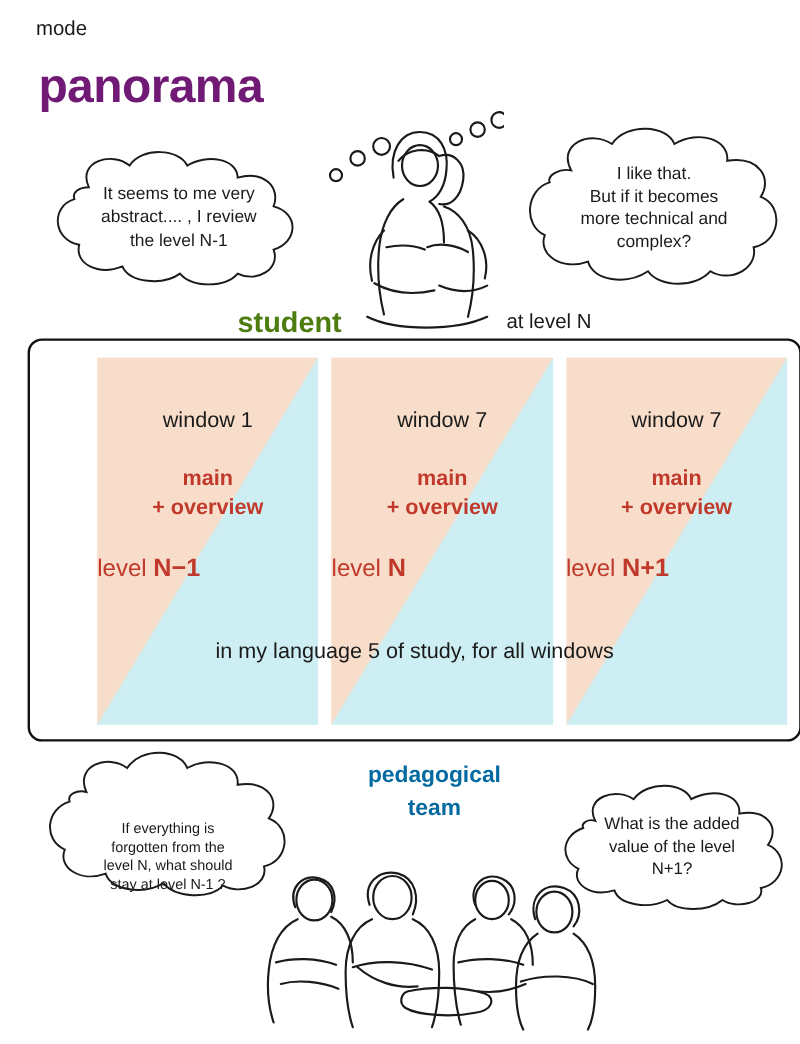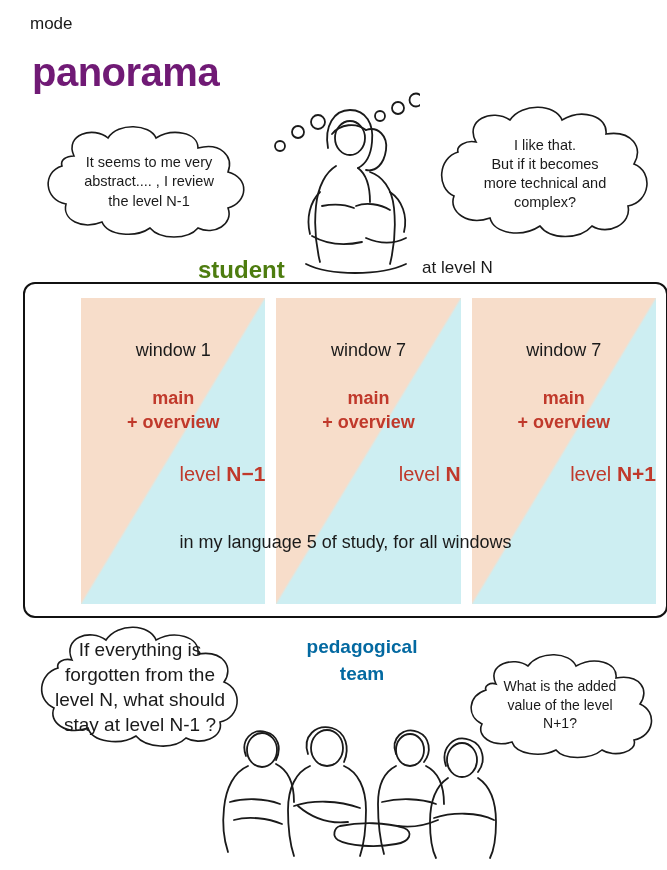--- a/index.html
+++ b/index.html
@@ -53,21 +53,21 @@
   .bubble .btext {
     position: relative;
     z-index: 2;
     padding: 0 14px;
     line-height: 1.32;
     white-space: pre-line;
   }
 
   #bubble-student-left { left: 26px; top: 126px; width: 222px; height: 112px; font-size: 14.5px; }
   #bubble-student-right { left: 424px; top: 108px; width: 218px; height: 132px; font-size: 14.5px; }
-  #bubble-team-left { left: 22px; top: 628px; width: 212px; height: 118px; font-size: 19px; }
+  #bubble-team-left { left: 22px; top: 628px; width: 212px; height: 118px; font-size: 12px; align-items: flex-end; }
   #bubble-team-right { left: 450px; top: 656px; width: 196px; height: 98px; font-size: 14px; }
 
   
   .figure {
     position: absolute;
   }
   #student-figure { left: 258px; top: 86px; width: 150px; height: 192px; }
   #team-figure { left: 178px; top: 710px; width: 310px; height: 150px; }
 
   
@@ -120,21 +120,21 @@
     text-align: center;
     font-size: 18px;
     font-weight: bold;
     color: #c0392b;
     line-height: 1.35;
     white-space: pre-line;
   }
   .w-level {
     position: absolute;
     left: 0; right: 0; top: 164px;
-    text-align: right;
+    text-align: left;
     font-size: 20px;
     color: #c0392b;
   }
   .w-level b { font-weight: bold; font-size: 21px; }
   #panel-footnote {
     position: absolute;
     left: 0; right: 0; top: 248px;
     text-align: center;
     font-size: 18px;
     color: #1a1a1a;

